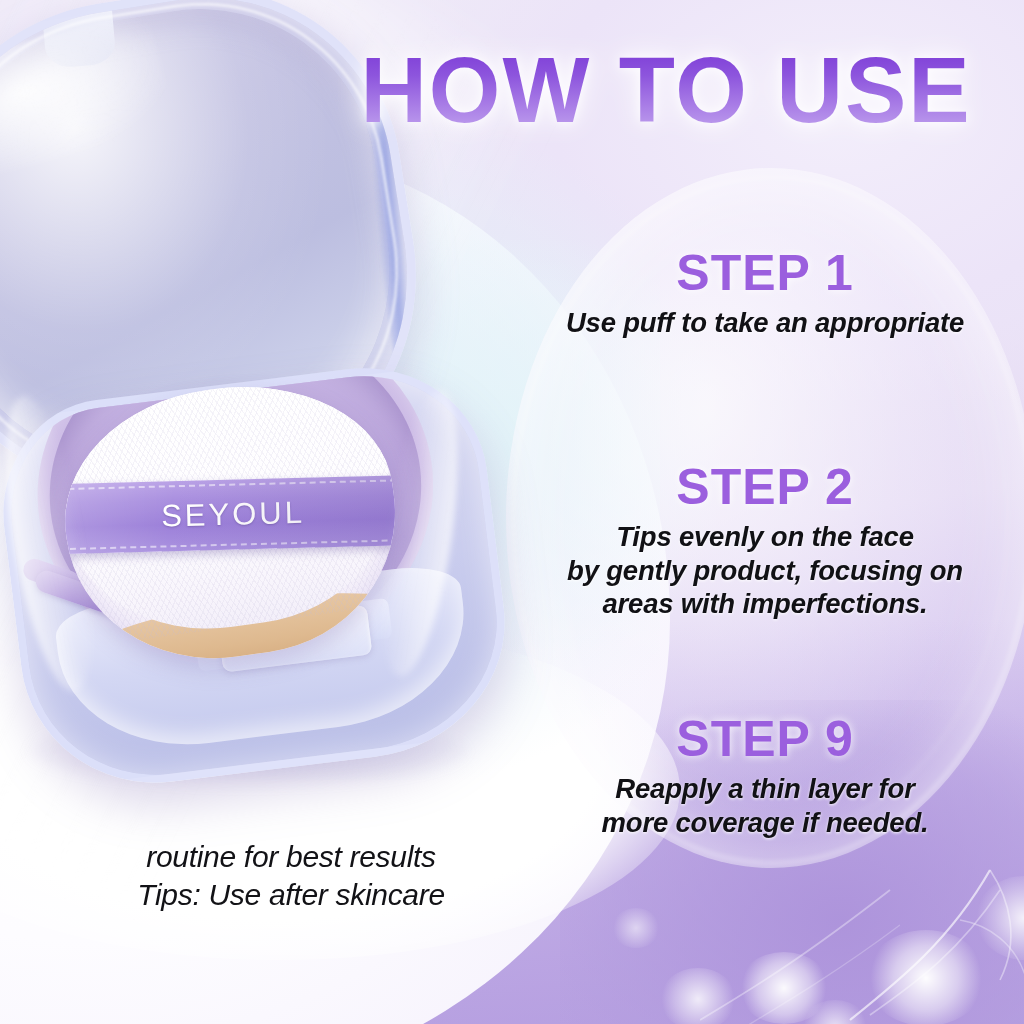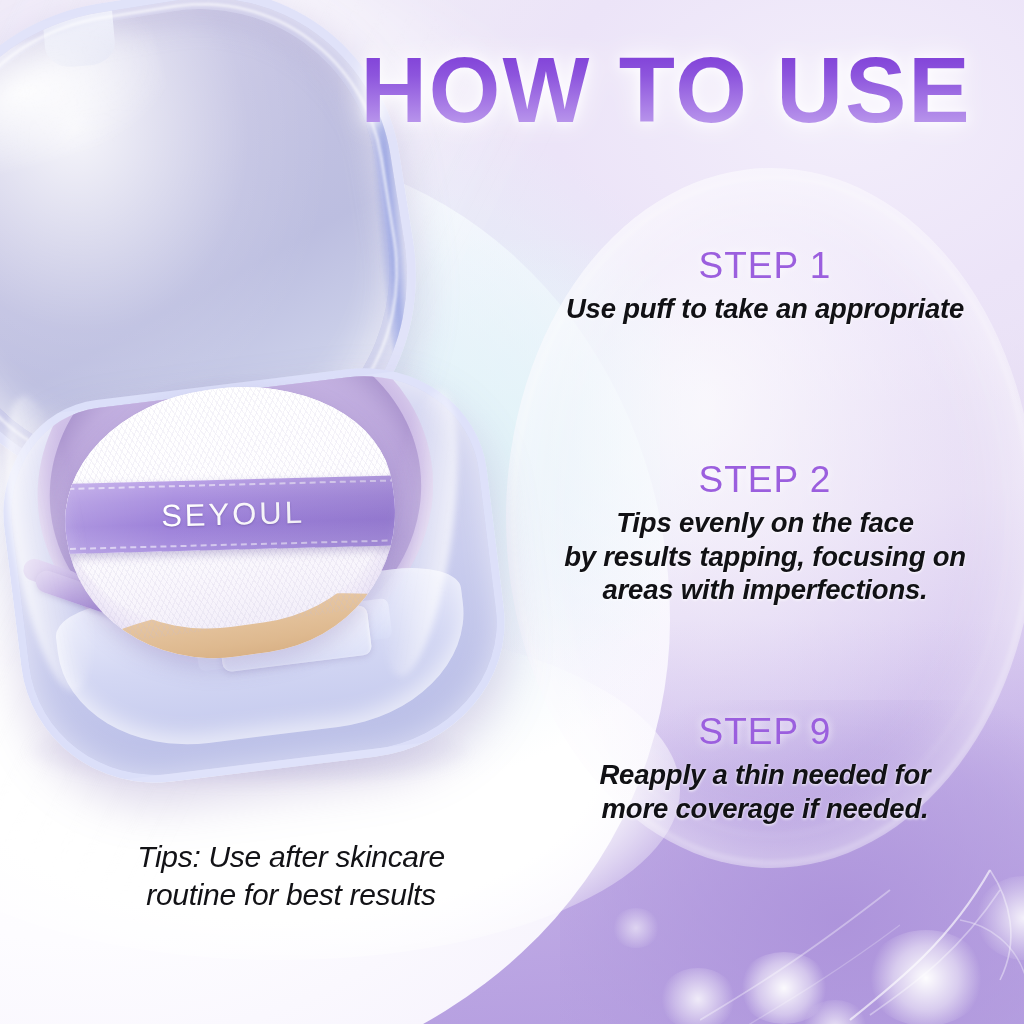--- a/index.html
+++ b/index.html
@@ -101,24 +101,24 @@
     color:transparent;-webkit-text-fill-color:transparent;
     filter:drop-shadow(0 0 6px rgba(255,255,255,.95)) drop-shadow(0 0 14px rgba(255,255,255,.8));
     white-space:nowrap;
   }
 
   
   .steps{position:absolute;left:516px;top:246px;width:498px;}
   .step{text-align:center;}
   .step-title{
     color:#9b5fde;
-    font-size:37px;
+    font-size:50px;
     letter-spacing:1px;
     line-height:1.08;
-    font-weight:normal;
+    font-weight:bold;
     text-shadow:0 0 8px rgba(255,255,255,.9);
   }
   .step-body{
     margin-top:6px;
     color:#111115;
     font-size:27.5px;
     font-weight:bold;
     font-style:italic;
     line-height:1.22;
     letter-spacing:-0.2px;
@@ -402,32 +402,32 @@
       <div class="step-title">STEP 1</div>
       <div class="step-body">
         <div>Use puff to take an appropriate</div>
       </div>
     </div>
 
     <div class="step s2">
       <div class="step-title">STEP 2</div>
       <div class="step-body">
         <div>Tips evenly on the face</div>
-        <div>by results tapping, focusing on</div>
+        <div>by gently product, focusing on</div>
         <div>areas with imperfections.</div>
       </div>
     </div>
 
     <div class="step s3">
       <div class="step-title">STEP 9</div>
       <div class="step-body">
-        <div>Reapply a thin needed for</div>
+        <div>Reapply a thin layer for</div>
         <div>more coverage if needed.</div>
       </div>
     </div>
   </div>
 
   <div class="tips">
+    <div>routine for best results</div>
     <div>Tips: Use after skincare</div>
-    <div>routine for best results</div>
   </div>
 
 </div>
 
 </body></html>

